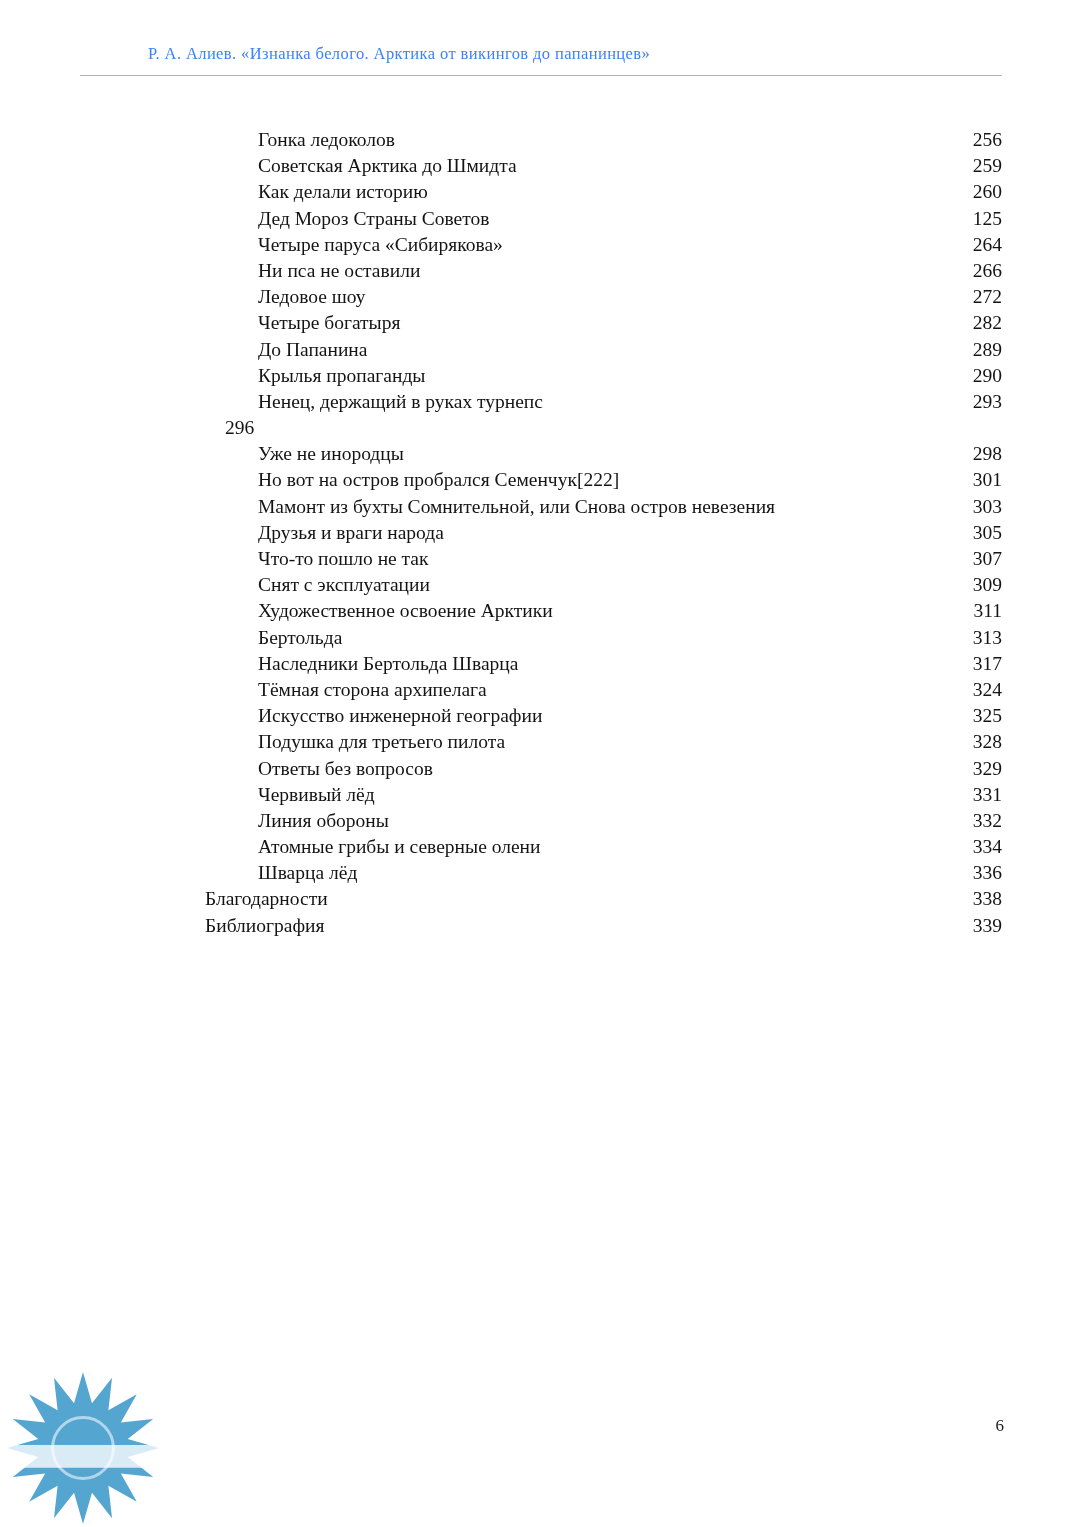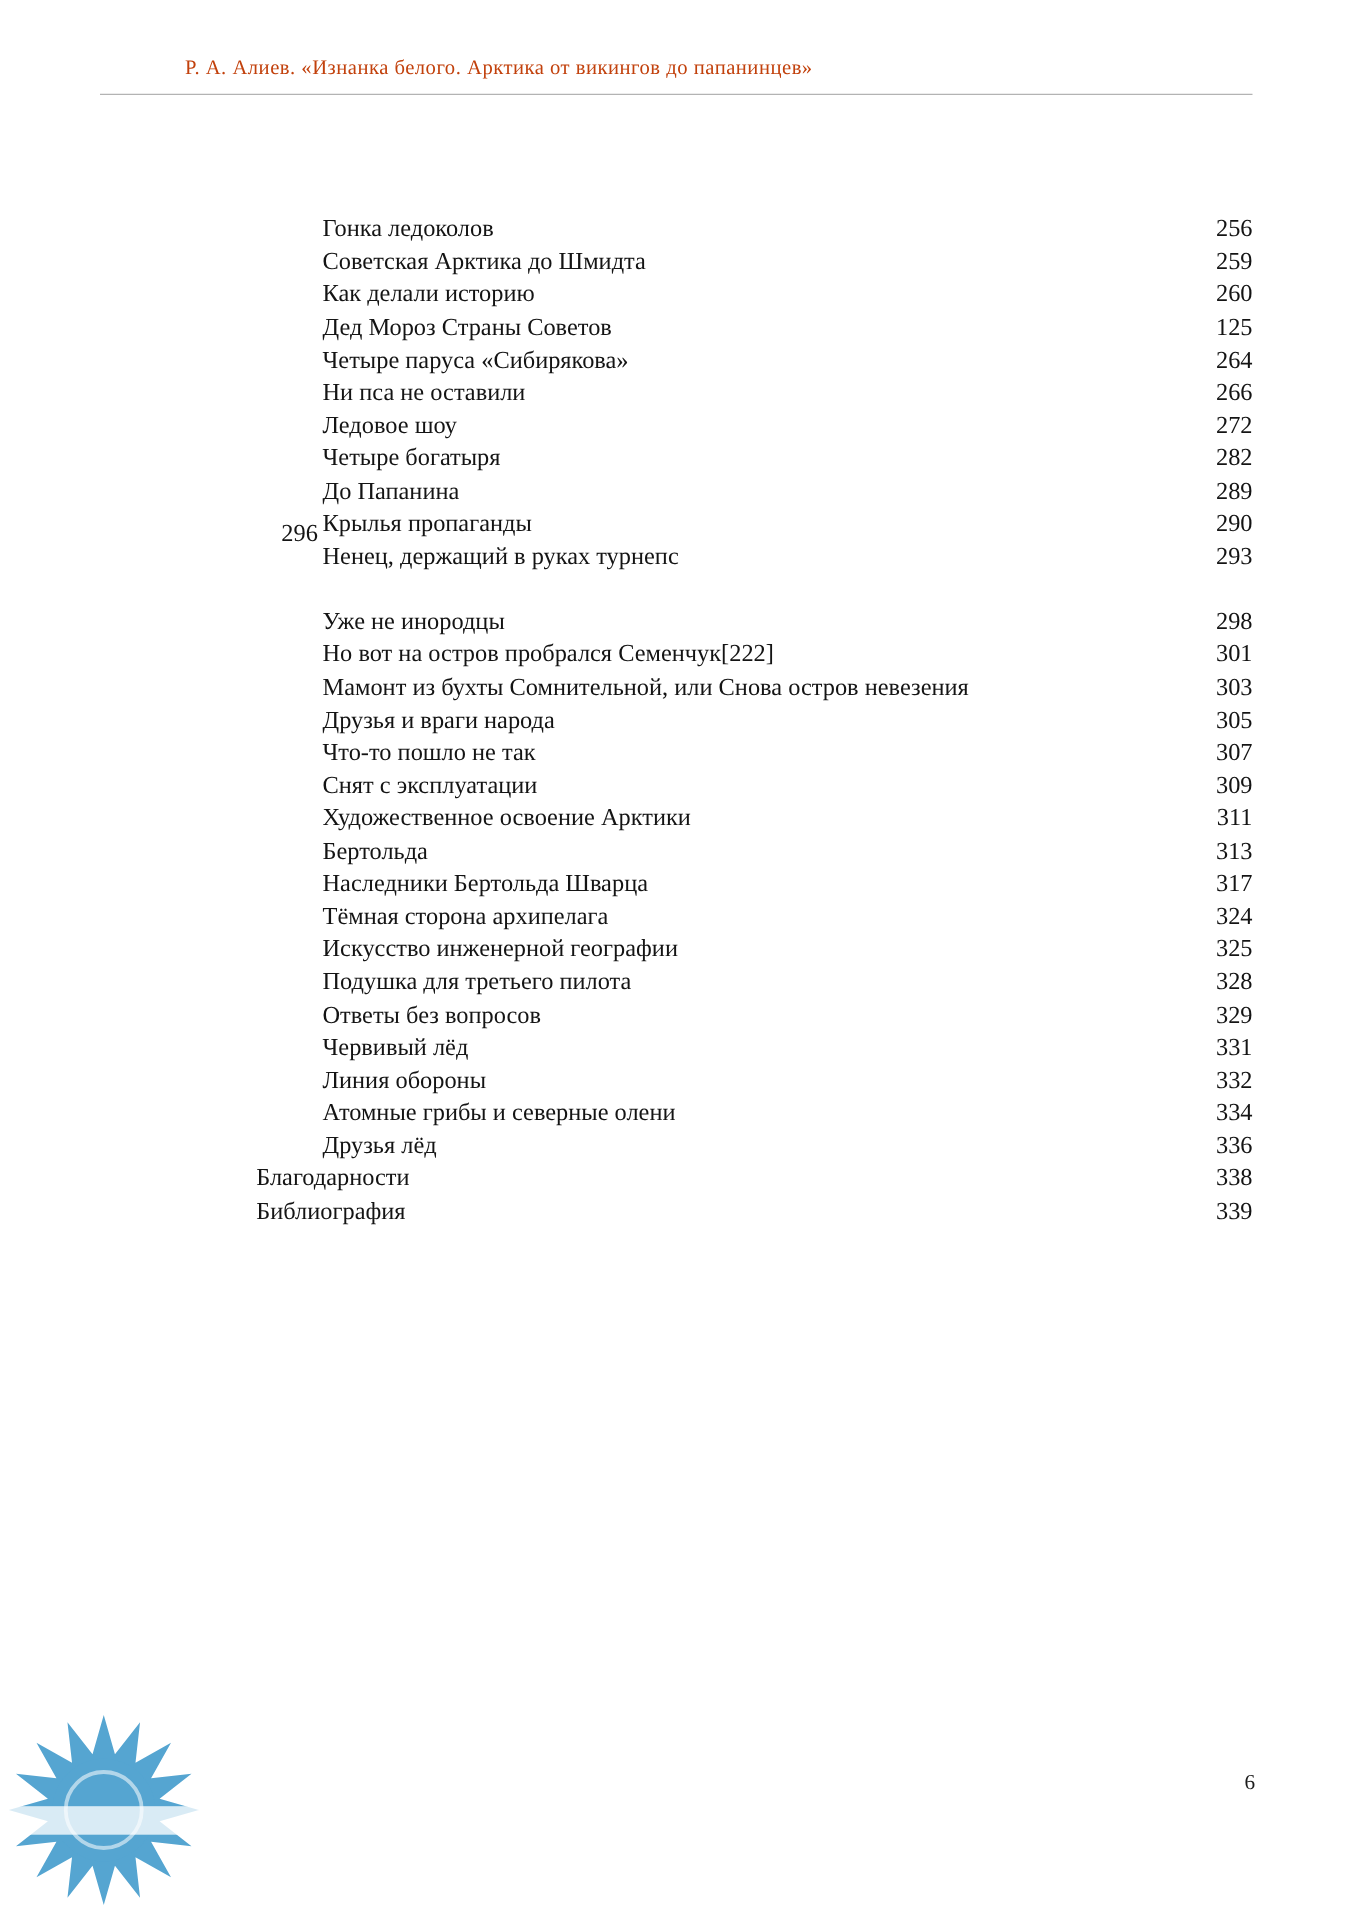--- a/index.html
+++ b/index.html
@@ -19,21 +19,21 @@
   .header {
     position: absolute;
     top: 44px;
     left: 80px;
     width: 922px;
     border-bottom: 1px solid #b3b3b3;
     padding-bottom: 11px;
   }
   .header-text {
     margin-left: 68px;
-    color: #c2410c;
+    color: #3b82f6;
     font-size: 16.5px;
     letter-spacing: 0.4px;
     white-space: nowrap;
   }
   
   .toc {
     position: absolute;
     top: 127px;
     left: 205px;
     width: 797px;
@@ -44,21 +44,21 @@
     display: flex;
     justify-content: space-between;
     align-items: baseline;
     line-height: 26.2px;
     height: 26.2px;
     white-space: nowrap;
   }
   .toc-row.level-2 .toc-title {
     padding-left: 53px;
   }
-  .toc-title { white-space: nowrap; margin-top: 44px; }
+  .toc-title { white-space: nowrap; }
   .toc-page  { white-space: nowrap; padding-left: 20px; }
   
   .page-number {
     position: absolute;
     top: 1416px;
     right: 76px;
     font-size: 17px;
     color: #1c1c1c;
   }
   
@@ -193,21 +193,21 @@
       </div>
       <div class="toc-row level-2">
         <span class="toc-title">Линия обороны</span>
         <span class="toc-page">332</span>
       </div>
       <div class="toc-row level-2">
         <span class="toc-title">Атомные грибы и северные олени</span>
         <span class="toc-page">334</span>
       </div>
       <div class="toc-row level-2">
-        <span class="toc-title">Друзья лёд</span>
+        <span class="toc-title">Шварца лёд</span>
         <span class="toc-page">336</span>
       </div>
       <div class="toc-row level-1">
         <span class="toc-title">Благодарности</span>
         <span class="toc-page">338</span>
       </div>
       <div class="toc-row level-1">
         <span class="toc-title">Библиография</span>
         <span class="toc-page">339</span>
       </div>

